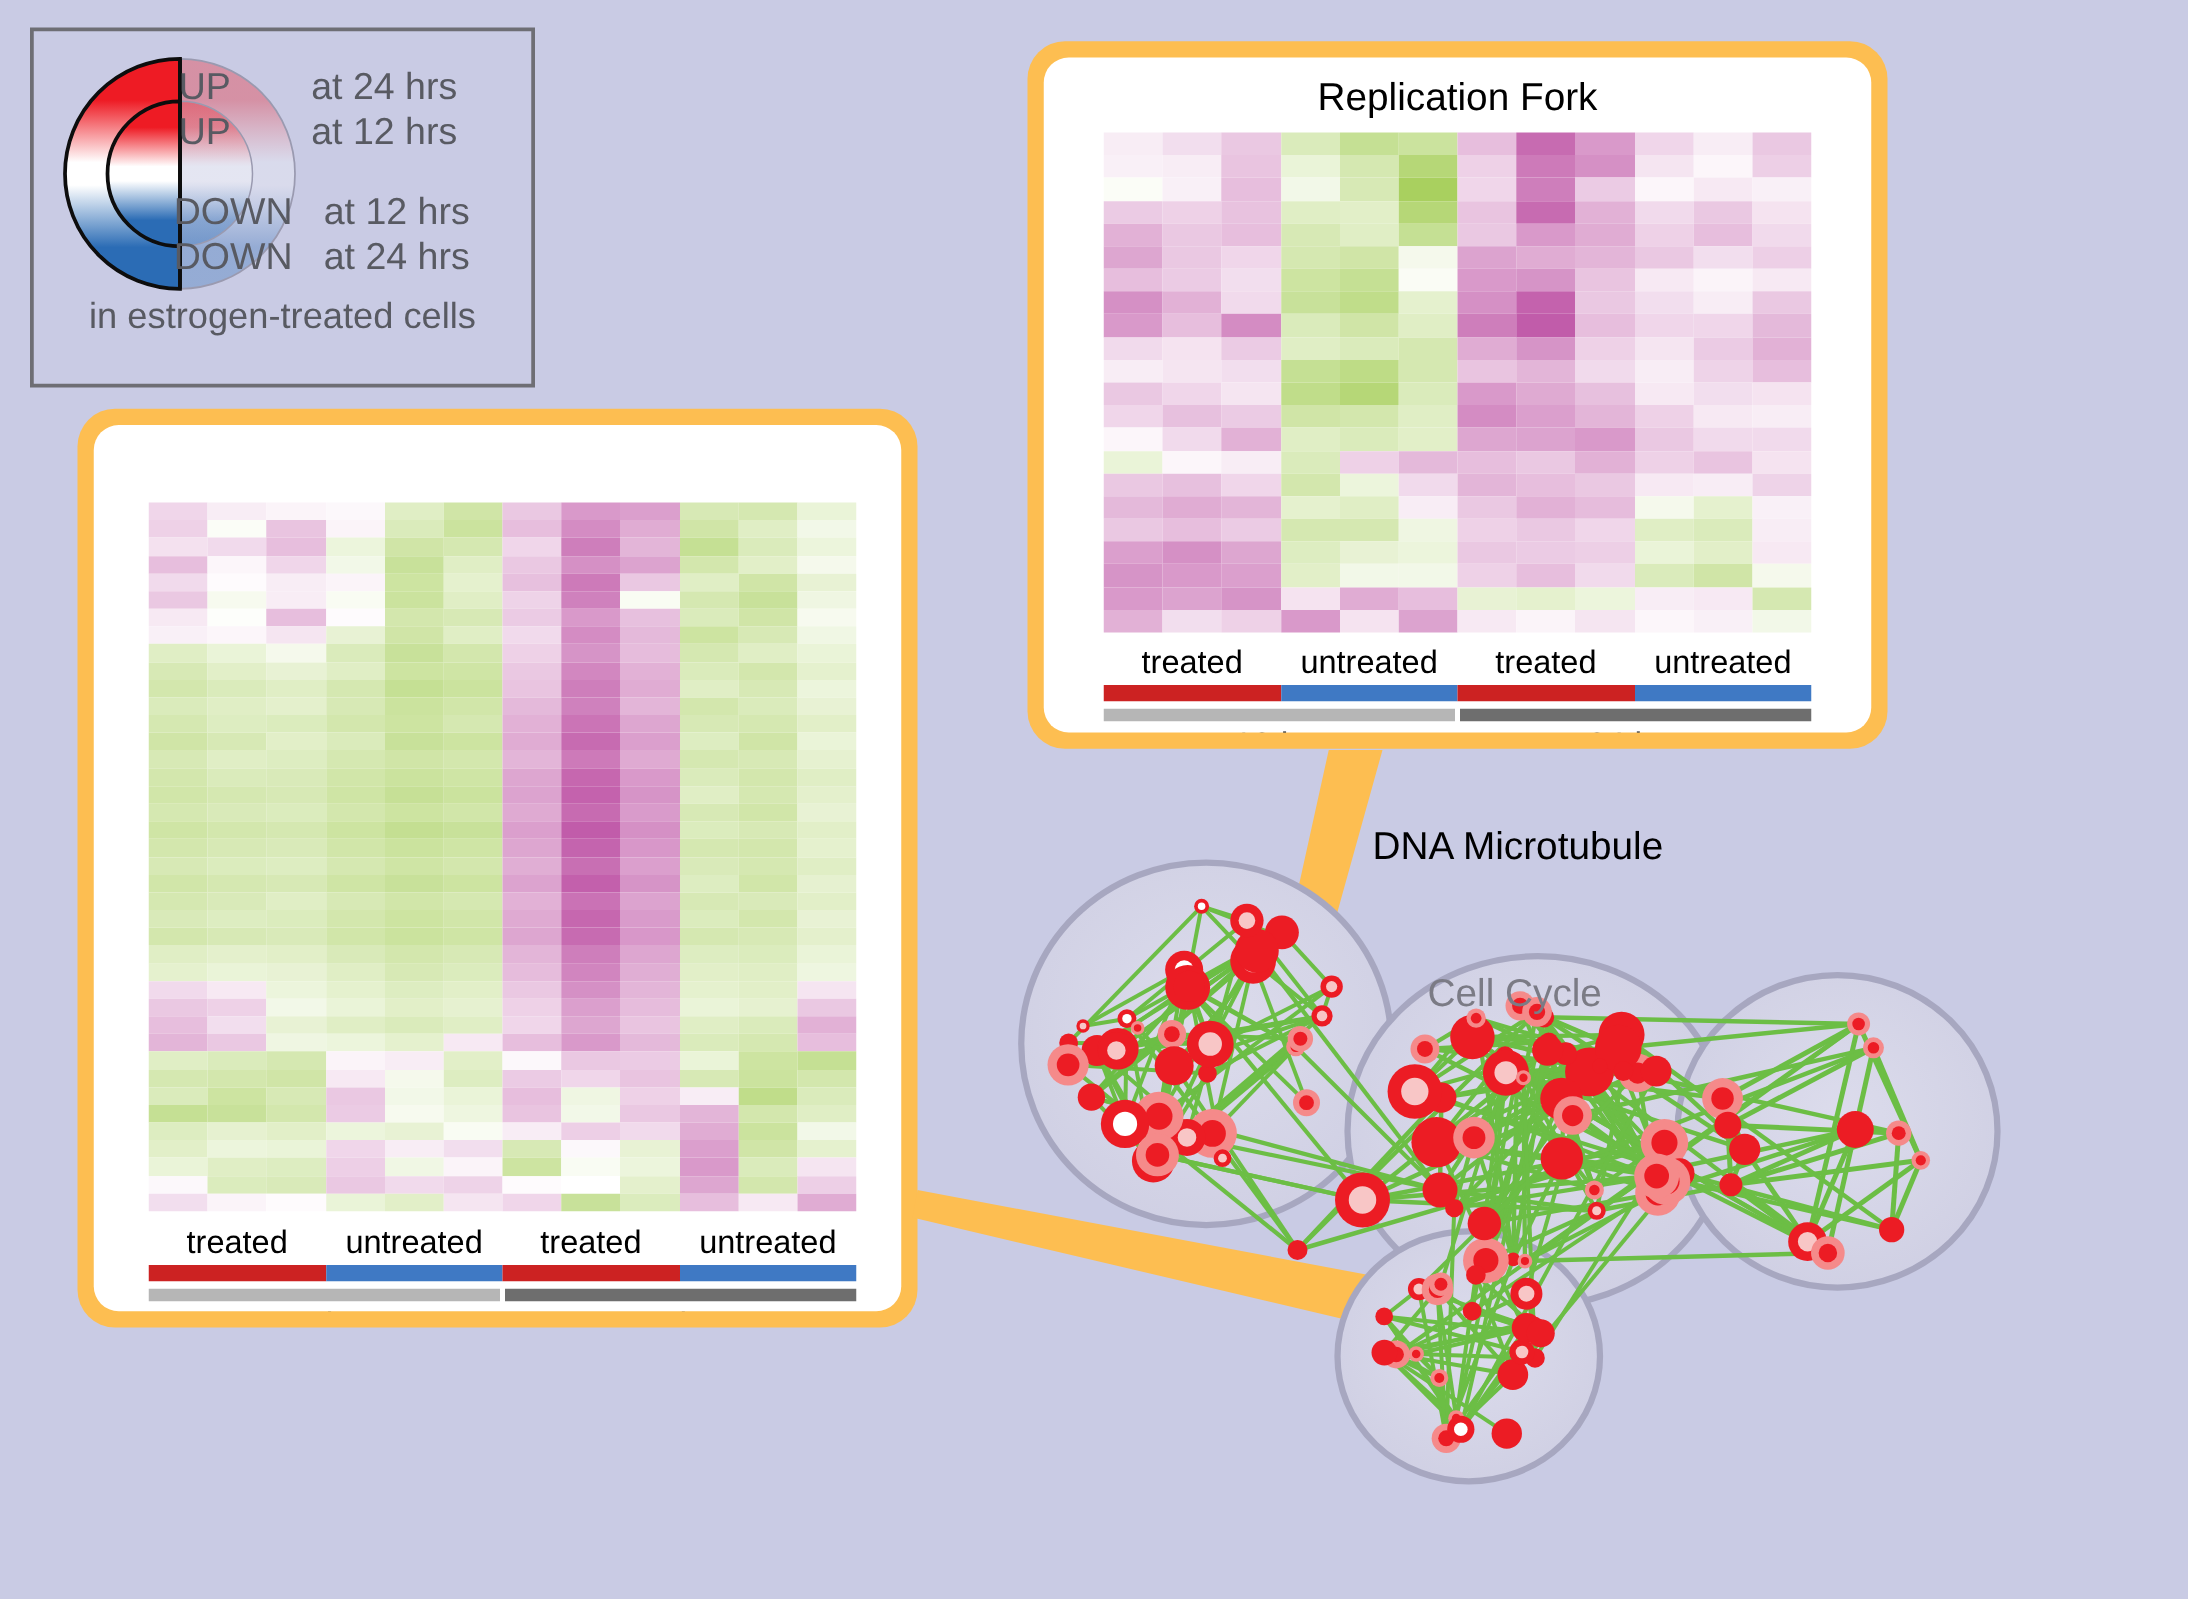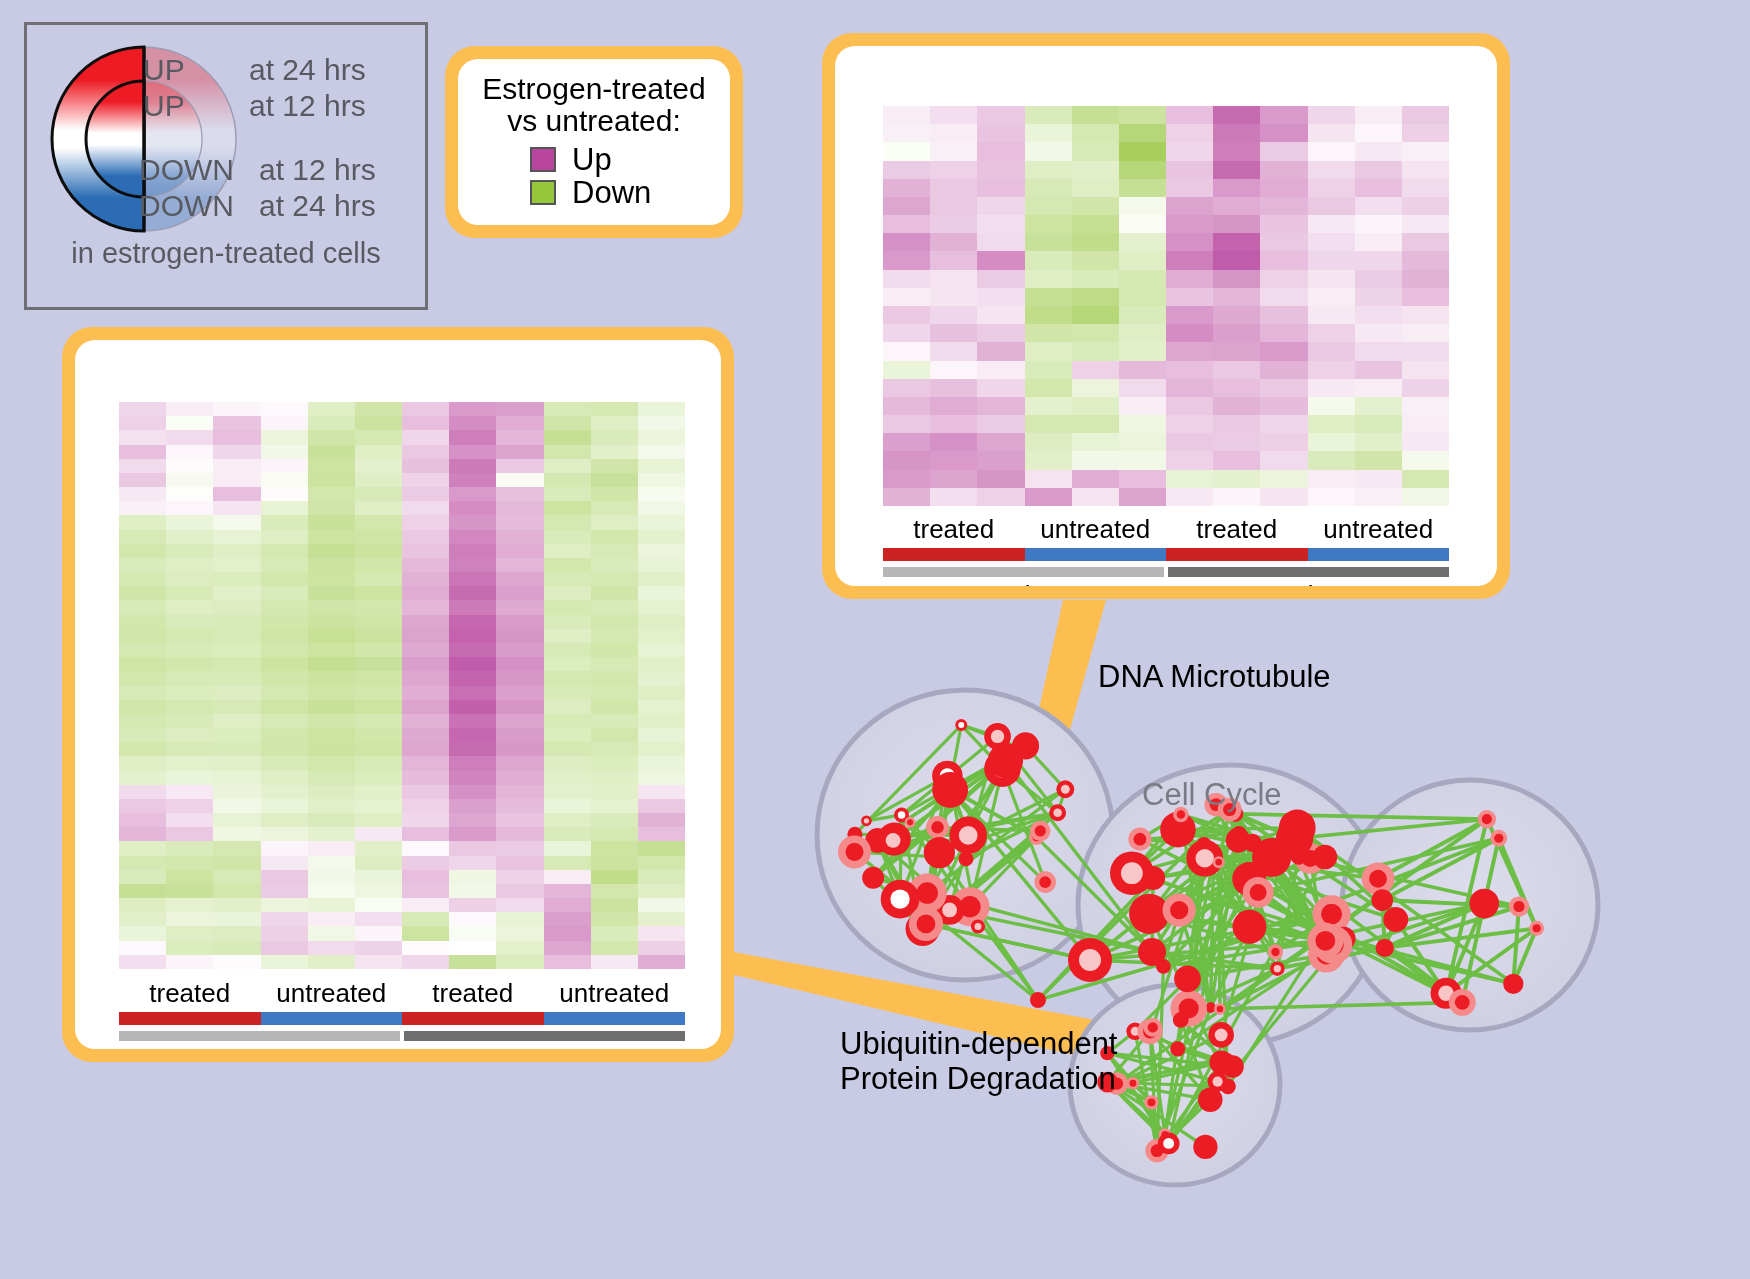--- a/index.html
+++ b/index.html
@@ -122,39 +122,24 @@
     <div class="ring-label" style="left:116px;top:64px;">UP</div>
     <div class="ring-label" style="left:222px;top:64px;">at 12 hrs</div>
     <div class="ring-label" style="left:112px;top:128px;">DOWN</div>
     <div class="ring-label" style="left:232px;top:128px;">at 12 hrs</div>
     <div class="ring-label" style="left:112px;top:164px;">DOWN</div>
     <div class="ring-label" style="left:232px;top:164px;">at 24 hrs</div>
 
     <div class="ring-foot" style="top:212px;">in estrogen-treated cells</div>
   </div>
 
-  <div class="opanel" id="estrogen-panel">
-    <div class="inner">
-      <div class="est-title">Estrogen-treated</div>
-      <div class="est-title">vs untreated:</div>
-      <div class="est-rows">
-        <div class="est-row">
-          <span class="swatch" id="sw-up" style="background: rgb(185, 70, 158);"></span>
-          <span class="est-lab">Up</span>
-        </div>
-        <div class="est-row">
-          <span class="swatch" id="sw-down" style="background: rgb(150, 198, 60);"></span>
-          <span class="est-lab">Down</span>
-        </div>
-      </div>
-    </div>
-  </div>
 
   <div class="opanel" id="repfork-panel">
     <div class="inner">
+      <div class="hm-title">Replication Fork</div>
       <div class="hm-grid" id="hm-rf" style="left: 48px; top: 60px; width: 566px; height: 400px; grid-template-columns: repeat(12, 1fr); grid-template-rows: repeat(22, 1fr);">
           <div class="hm-cell" style="background: rgb(248, 237, 245);"></div>
           <div class="hm-cell" style="background: rgb(242, 222, 238);"></div>
           <div class="hm-cell" style="background: rgb(234, 200, 226);"></div>
           <div class="hm-cell" style="background: rgb(218, 235, 187);"></div>
           <div class="hm-cell" style="background: rgb(197, 224, 148);"></div>
           <div class="hm-cell" style="background: rgb(203, 227, 158);"></div>
           <div class="hm-cell" style="background: rgb(231, 190, 221);"></div>
           <div class="hm-cell" style="background: rgb(199, 107, 177);"></div>
           <div class="hm-cell" style="background: rgb(217, 153, 202);"></div>
@@ -1652,17 +1637,15 @@
             <circle cx="372" cy="352" r="14" fill="#ec1c24"></circle>
           </g>
           <g>
             <circle cx="258" cy="400" r="8" fill="#ec1c24"></circle>
           </g>
         </g>
     </svg>
 
     <div class="net-label" id="lbl-dna">DNA Microtubule</div>
     <div class="net-label" id="lbl-cc">Cell Cycle</div>
-    <div class="net-label" id="lbl-ubi">Ubiquitin-dependent
-Protein Degradation</div>
   </div>
 
 </div>
 
 </body></html>

